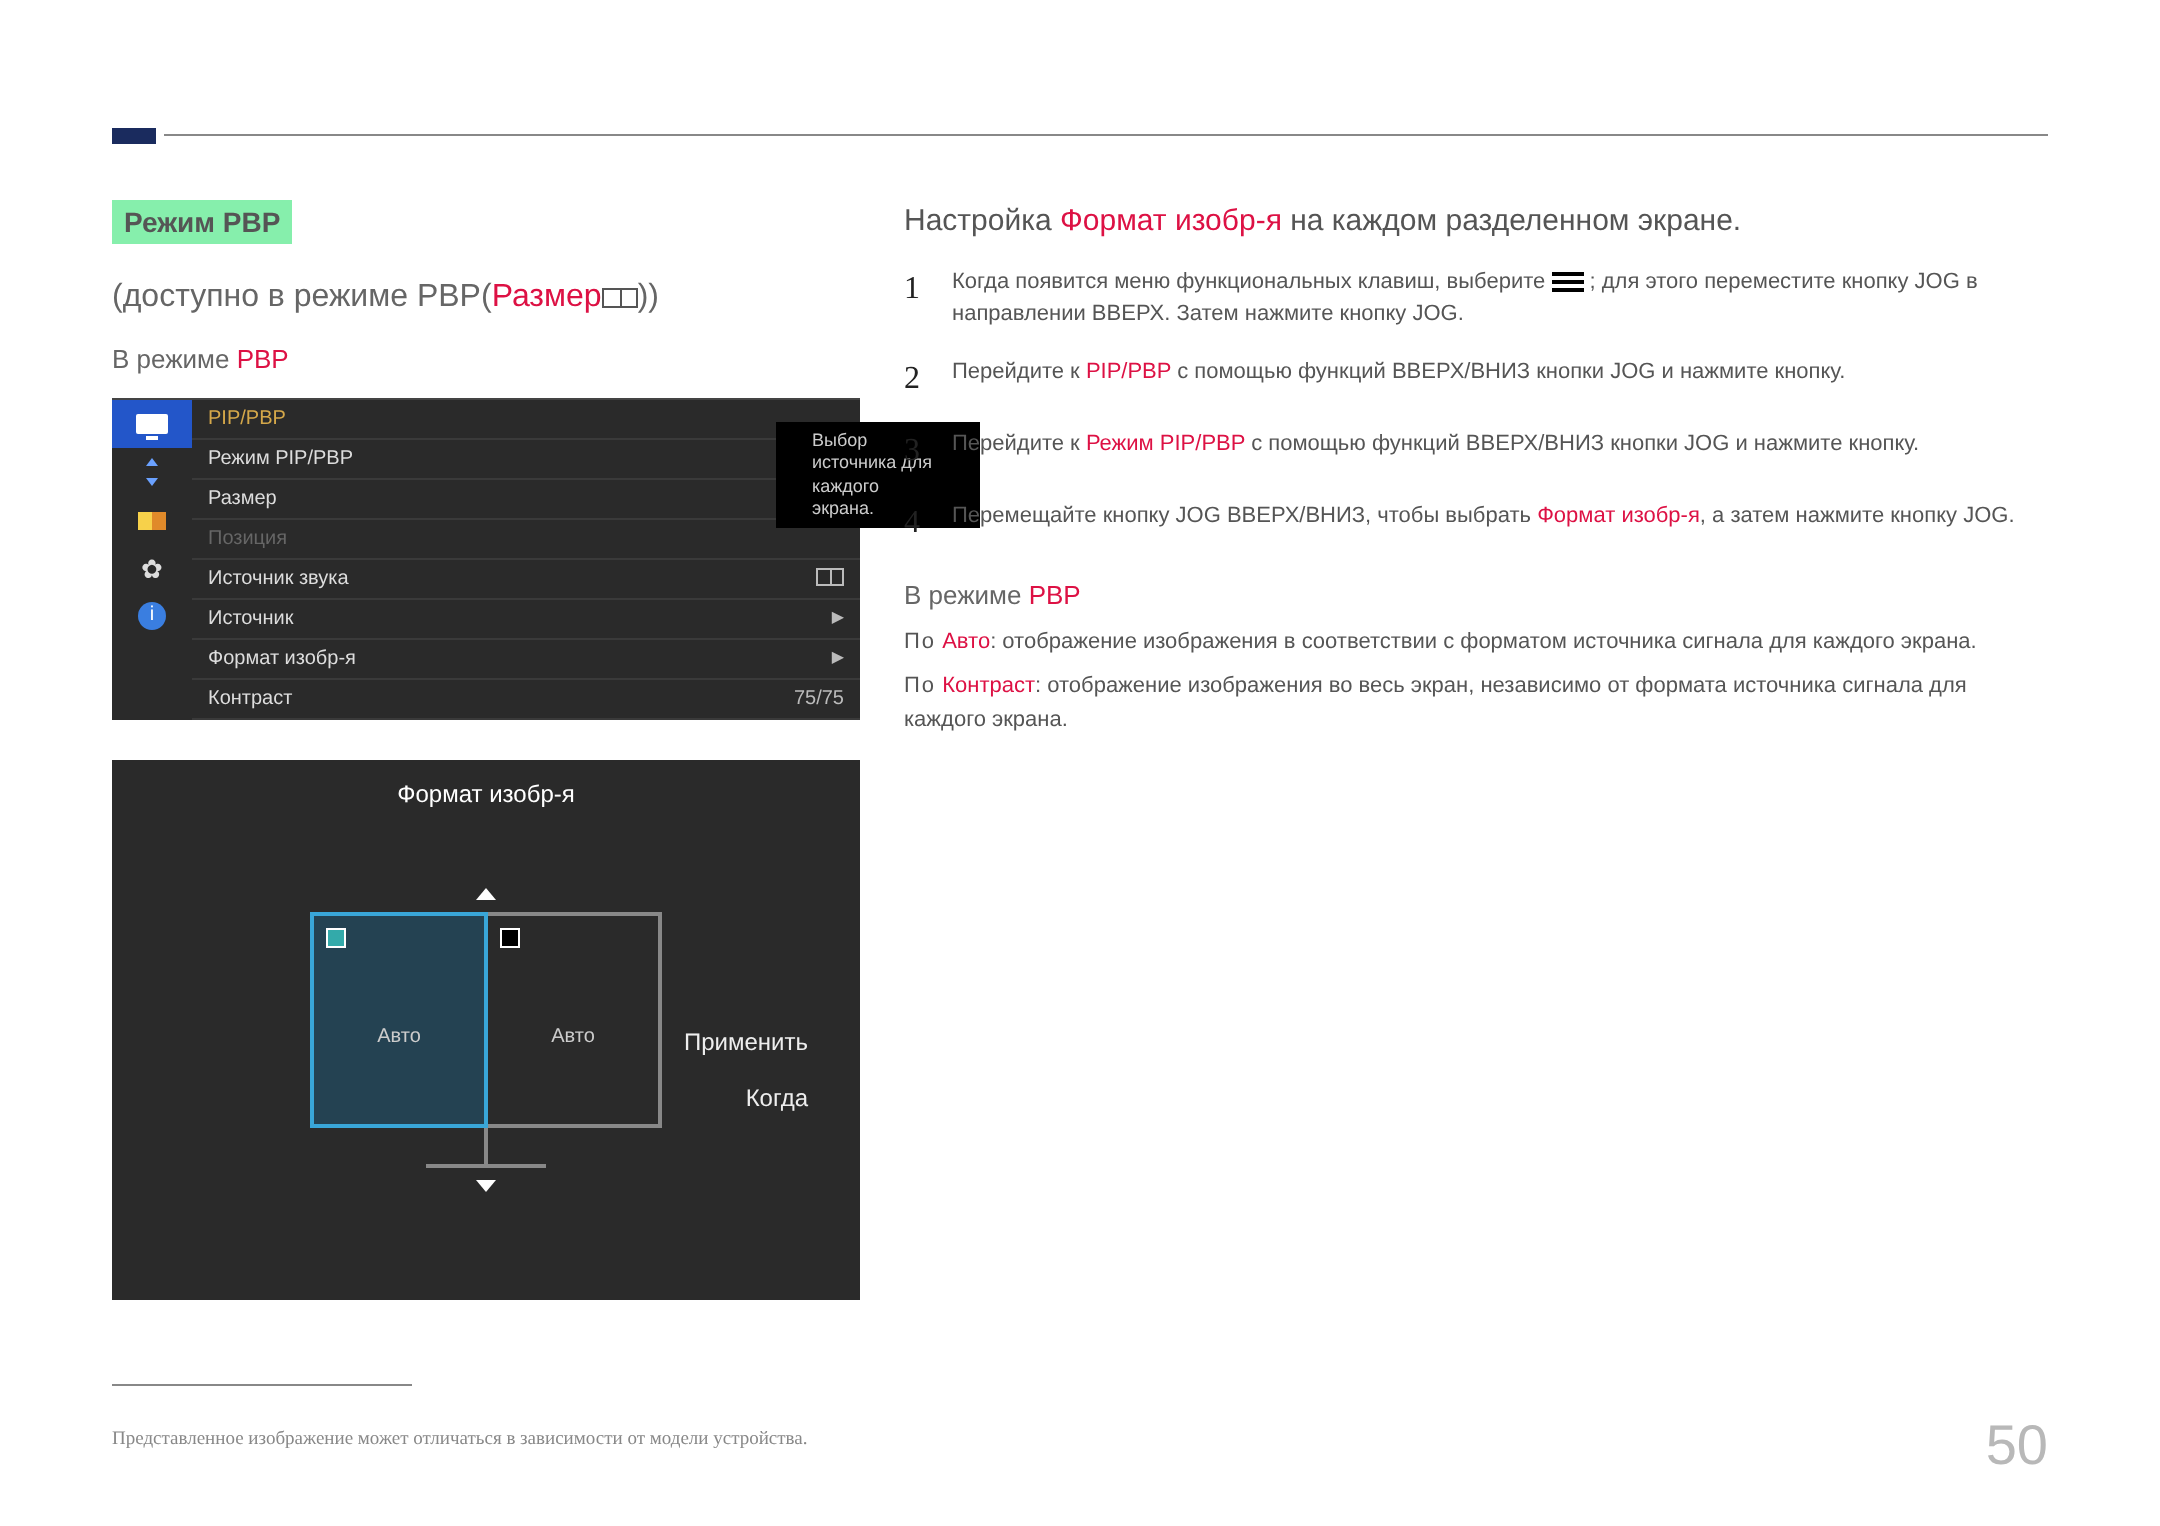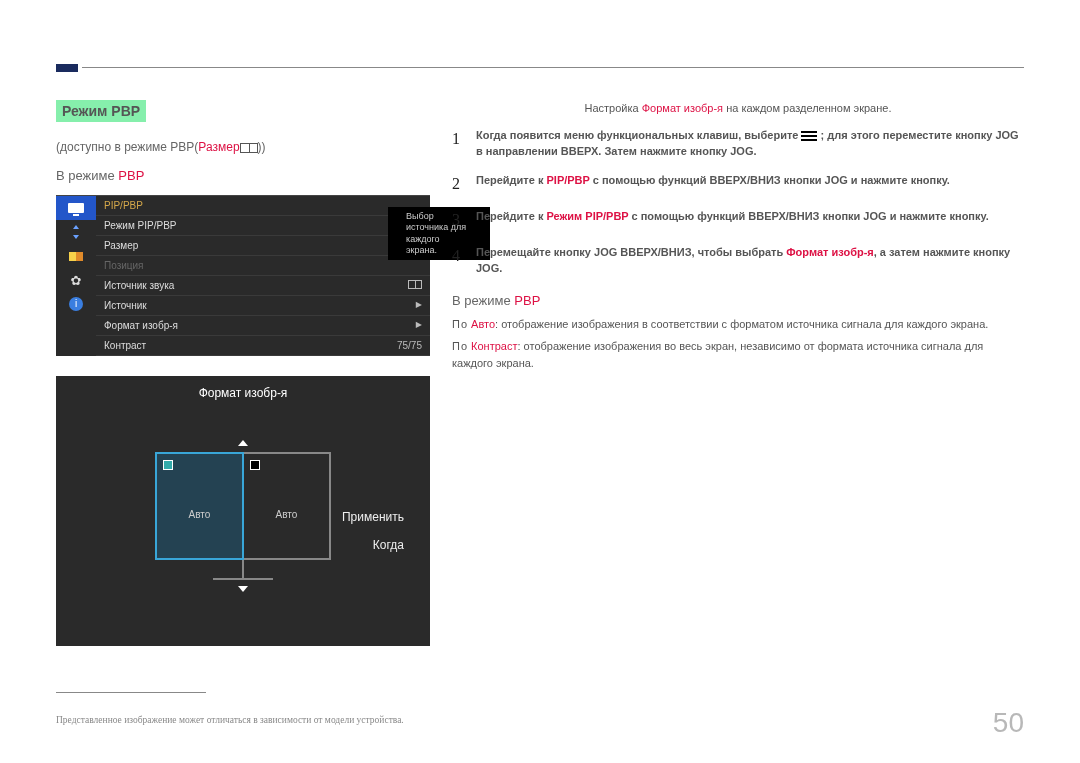--- a/index.html
+++ b/index.html
@@ -47,21 +47,21 @@
   .mode-title {
     background: #86efac;
     color: #555;
     font-weight: bold;
     font-size: 14px;
     padding: 3px 6px;
     display: inline-block;
     margin-bottom: 18px;
   }
   .sub-line {
-    font-size: 12px;
+    font-size: 16px;
     color: #666;
     margin-bottom: 14px;
   }
   .sub-line .red { color: #d14; }
   .sub-line .box-icon {
     display: inline-block;
     width: 18px; height: 10px;
     border: 1.5px solid #555;
     position: relative;
     vertical-align: middle;
@@ -194,37 +194,36 @@
     right: 26px;
     top: 120px;
     text-align:right;
     font-size:12px;
     color:#eee;
   }
   .side-btns div { margin: 14px 0; }
 
   
   .intro {
-    font-size:11px; color:#555; line-height:1.5;
+    font-size:15px; color:#555; line-height:1.5;
     margin-bottom:10px;
-    text-align:center;
   }
   .intro .red { color:#d14; }
   .steps { }
   .step {
     display:flex;
     margin: 8px 0 12px;
     line-height:1.5;
     font-size:11px;
   }
   .step .num {
     font-size:16px; color:#222; width:24px; flex-shrink:0;
     font-family: Georgia, serif;
   }
-  .step .txt { flex:1; color:#555;font-weight:bold; }
+  .step .txt { flex:1; color:#555; }
   .step .txt .red { color:#d14; }
   .step .menuicon {
     display:inline-block; width:16px; height:10px; position:relative; vertical-align:middle;
   }
   .step .menuicon::before, .step .menuicon::after {
     content:''; position:absolute; width:16px; height:2px; background:#000;
   }
   .step .menuicon::before { top:0; box-shadow: 0 4px 0 #000, 0 8px 0 #000; }
   .mode-title2 {
     font-size:13px; color:#666; margin-top:16px; margin-bottom:8px;

